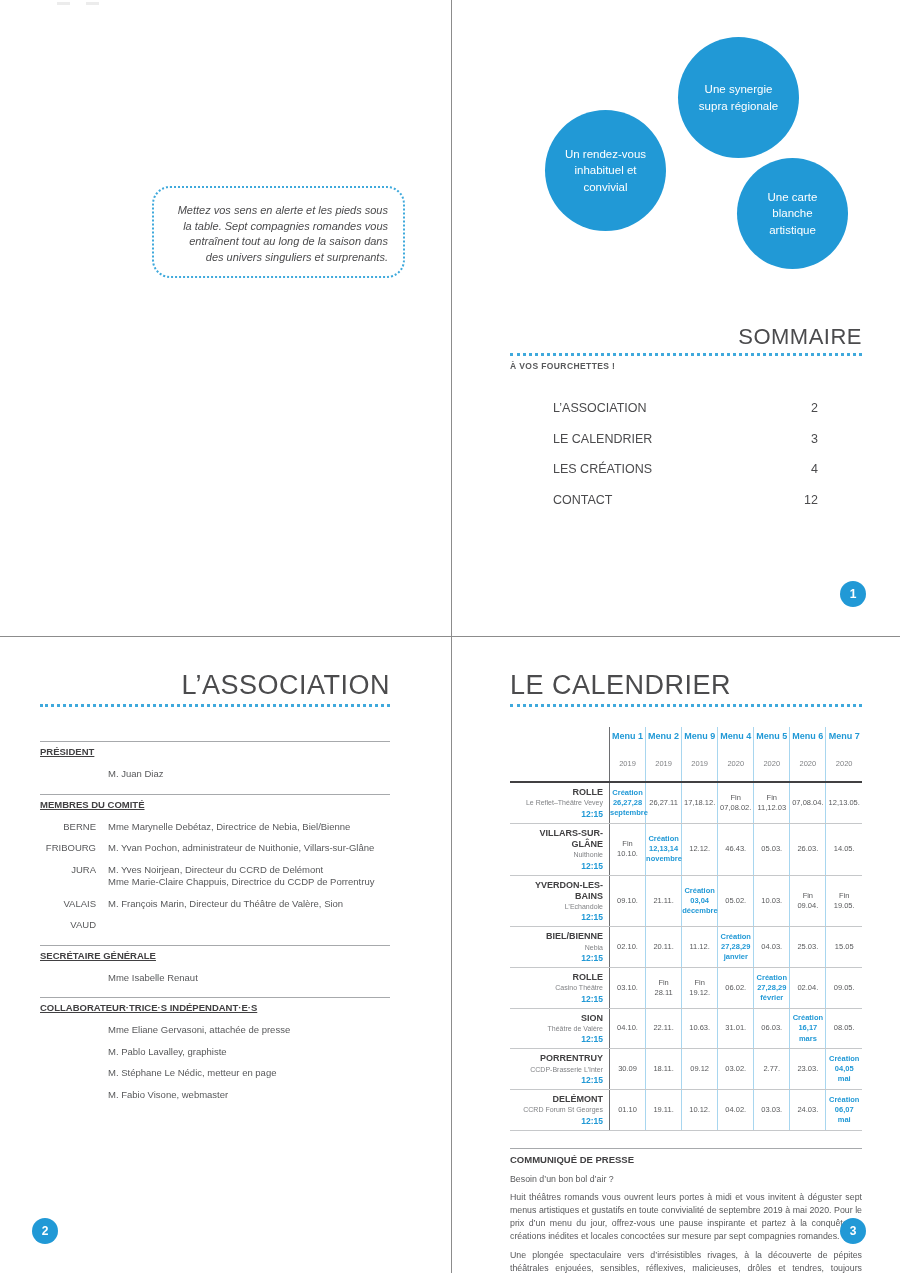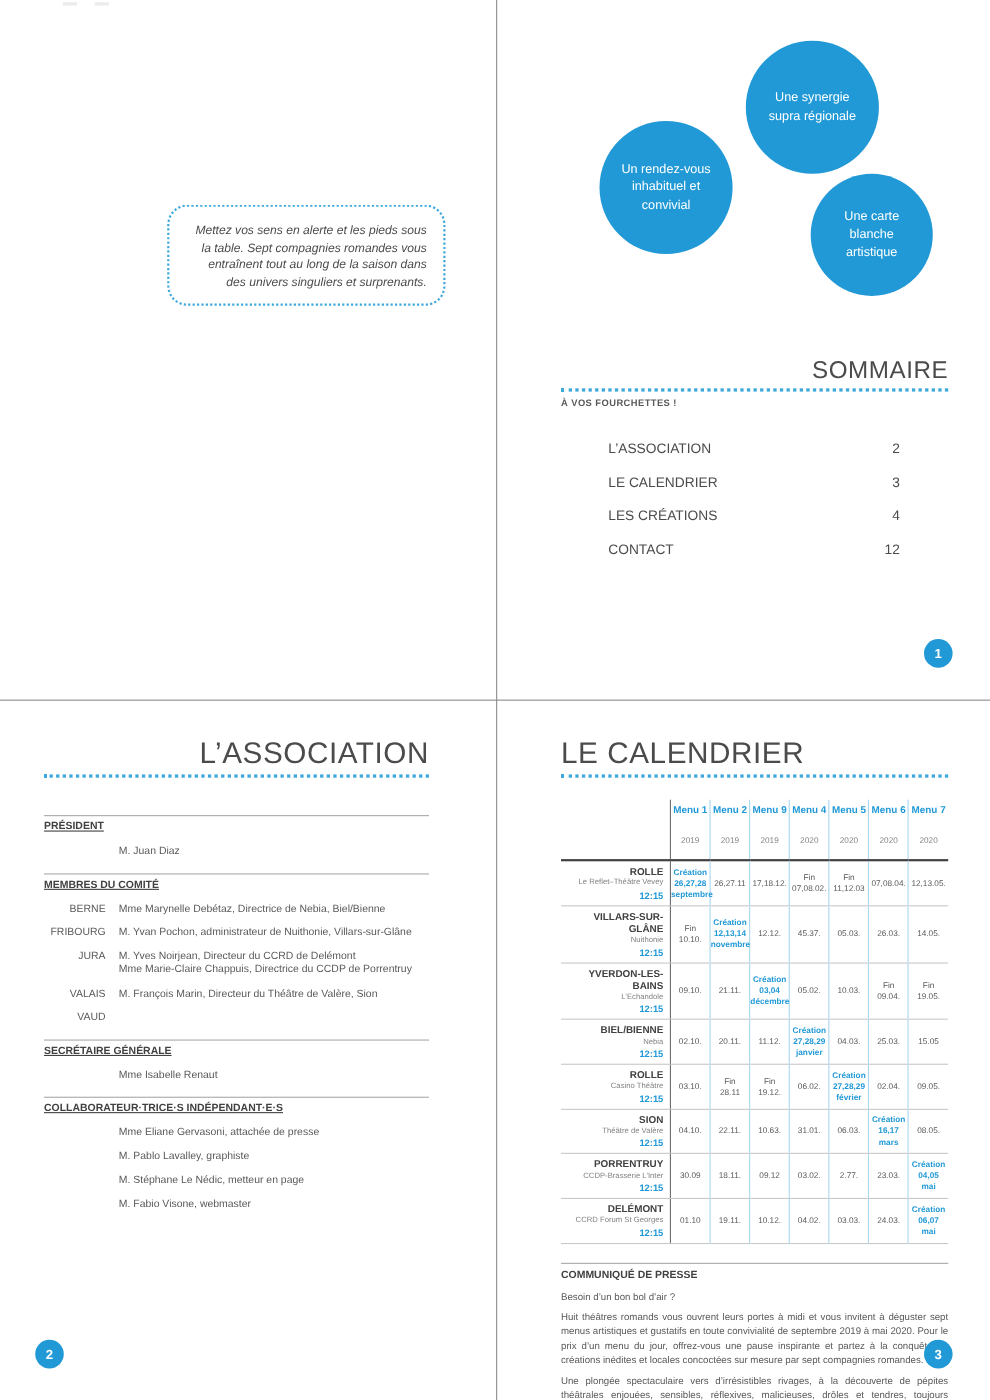--- a/index.html
+++ b/index.html
@@ -253,21 +253,21 @@
           </tr>
           <tr>
             <th class="cal-venue">
               <div class="cal-city">VILLARS-SUR-GLÂNE</div>
               <div class="cal-place">Nuithonie</div>
               <div class="cal-time">12:15</div>
             </th>
             <td class="cal-cell">Fin<br>10.10.</td>
             <td class="cal-cell blue">Création<br>12,13,14<br>novembre</td>
             <td class="cal-cell">12.12.</td>
-            <td class="cal-cell">45.37.</td>
+            <td class="cal-cell">46.43.</td>
             <td class="cal-cell">05.03.</td>
             <td class="cal-cell">26.03.</td>
             <td class="cal-cell">14.05.</td>
           </tr>
           <tr>
             <th class="cal-venue">
               <div class="cal-city">YVERDON-LES-BAINS</div>
               <div class="cal-place">L’Echandole</div>
               <div class="cal-time">12:15</div>
             </th>

